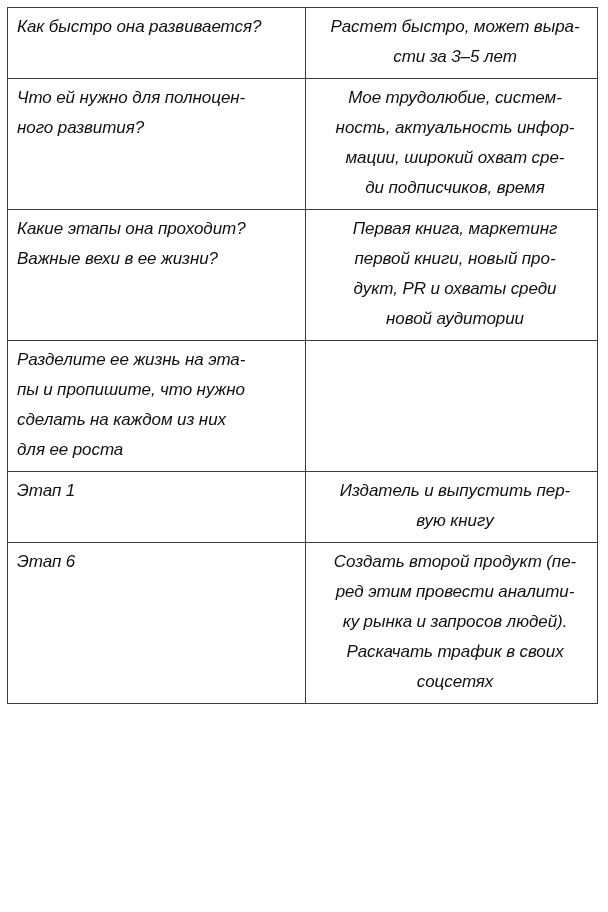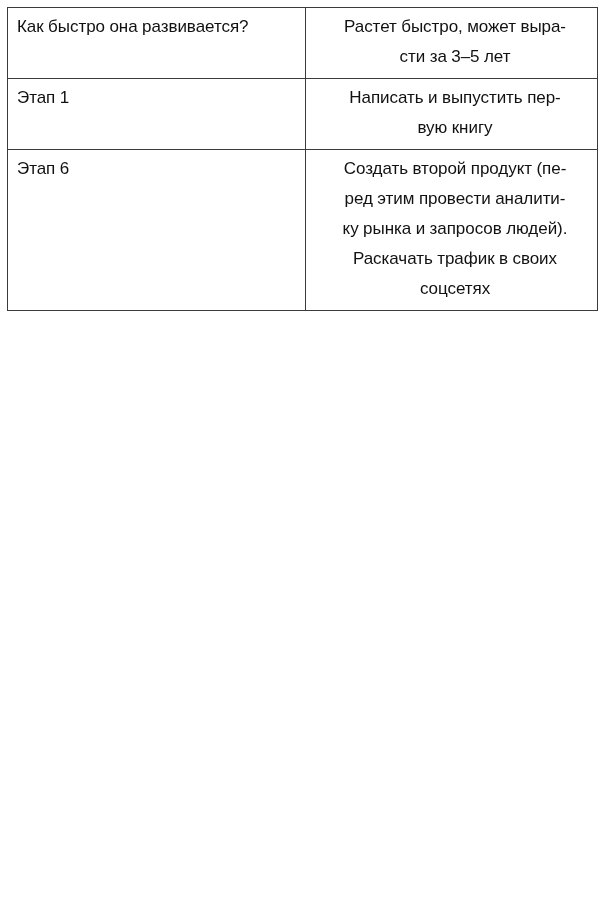--- a/index.html
+++ b/index.html
@@ -43,20 +43,21 @@
   }
 
   .col-q { width: 298px; }
   .col-a { width: 292px; text-align: center; }
 
   .cell-text {
     display: block;
     padding-left: 9px;
     padding-right: 6px;
     white-space: pre-line;
+    font-style: italic;
   }
 
   .col-a .cell-text {
     padding-left: 11px;
     padding-right: 4px;
   }
 
   .cell-empty {
     display: block;
     min-height: 30px;
@@ -77,31 +78,66 @@
       <tr>
         <td class="col-q">
             <span class="cell-text">Как быстро она развивается?</span>
           </td>
         <td class="col-a">
             <span class="cell-text">Растет быстро, может выра-
 сти за 3–5 лет</span>
           </td>
       </tr>
 
+      <tr>
+        <td class="col-q">
+            <span class="cell-text">Что ей нужно для полноцен-
+ного развития?</span>
+          </td>
+        <td class="col-a">
+            <span class="cell-text">Мое трудолюбие, систем-
+ность, актуальность инфор-
+мации, широкий охват сре-
+ди подписчиков, время</span>
+          </td>
+      </tr>
+
+      <tr>
+        <td class="col-q">
+            <span class="cell-text">Какие этапы она проходит?
+Важные вехи в ее жизни?</span>
+          </td>
+        <td class="col-a">
+            <span class="cell-text">Первая книга, маркетинг
+первой книги, новый про-
+дукт, PR и охваты среди
+новой аудитории</span>
+          </td>
+      </tr>
 
 
 
-
+      <tr>
+        <td class="col-q">
+            <span class="cell-text">Разделите ее жизнь на эта-
+пы и пропишите, что нужно
+сделать на каждом из них
+для ее роста</span>
+          </td>
+        <td class="col-a">
+            <span class="cell-text cell-empty"></span>
+          </td>
+      </tr>
 
       <tr>
         <td class="col-q">
             <span class="cell-text">Этап 1</span>
           </td>
         <td class="col-a">
-            <span class="cell-text">Написать и выпустить пер-
+            <span class="cell-text">Издатель и выпустить пер-
 вую книгу</span>
           </td>
       </tr>
 
       <tr>
         <td class="col-q">
             <span class="cell-text">Этап 6</span>
           </td>
         <td class="col-a">
             <span class="cell-text">Создать второй продукт (пе-

